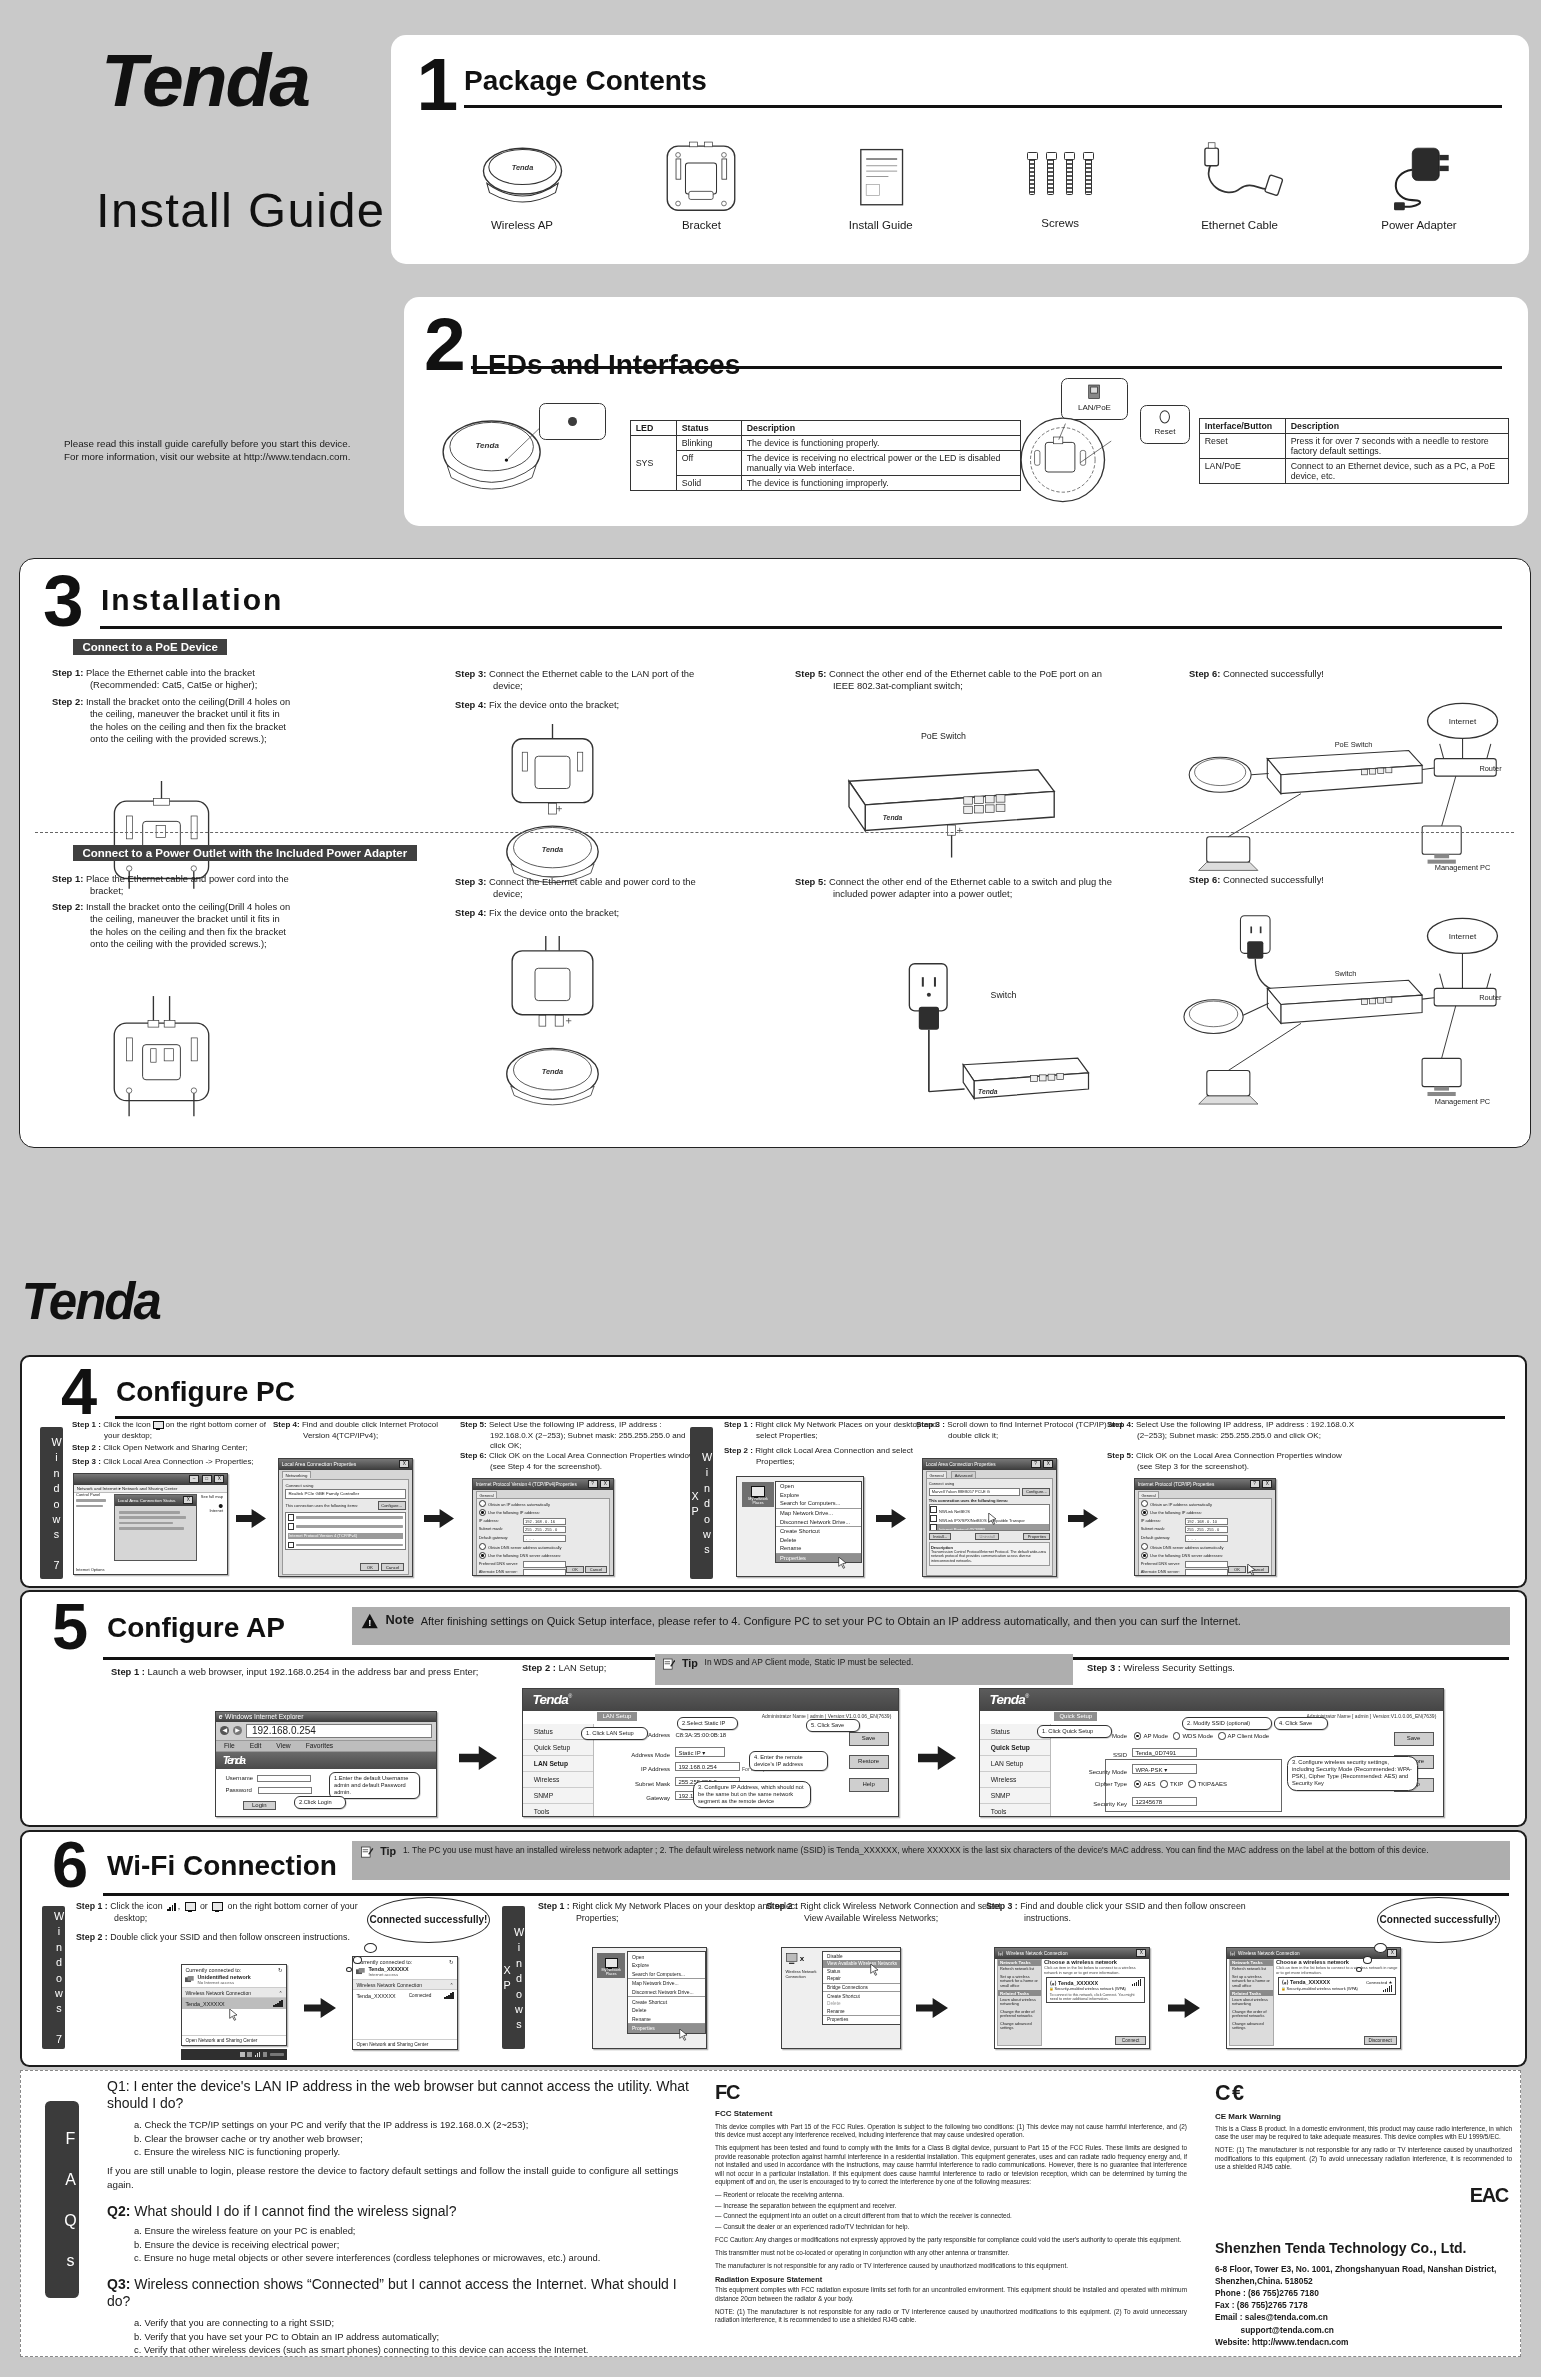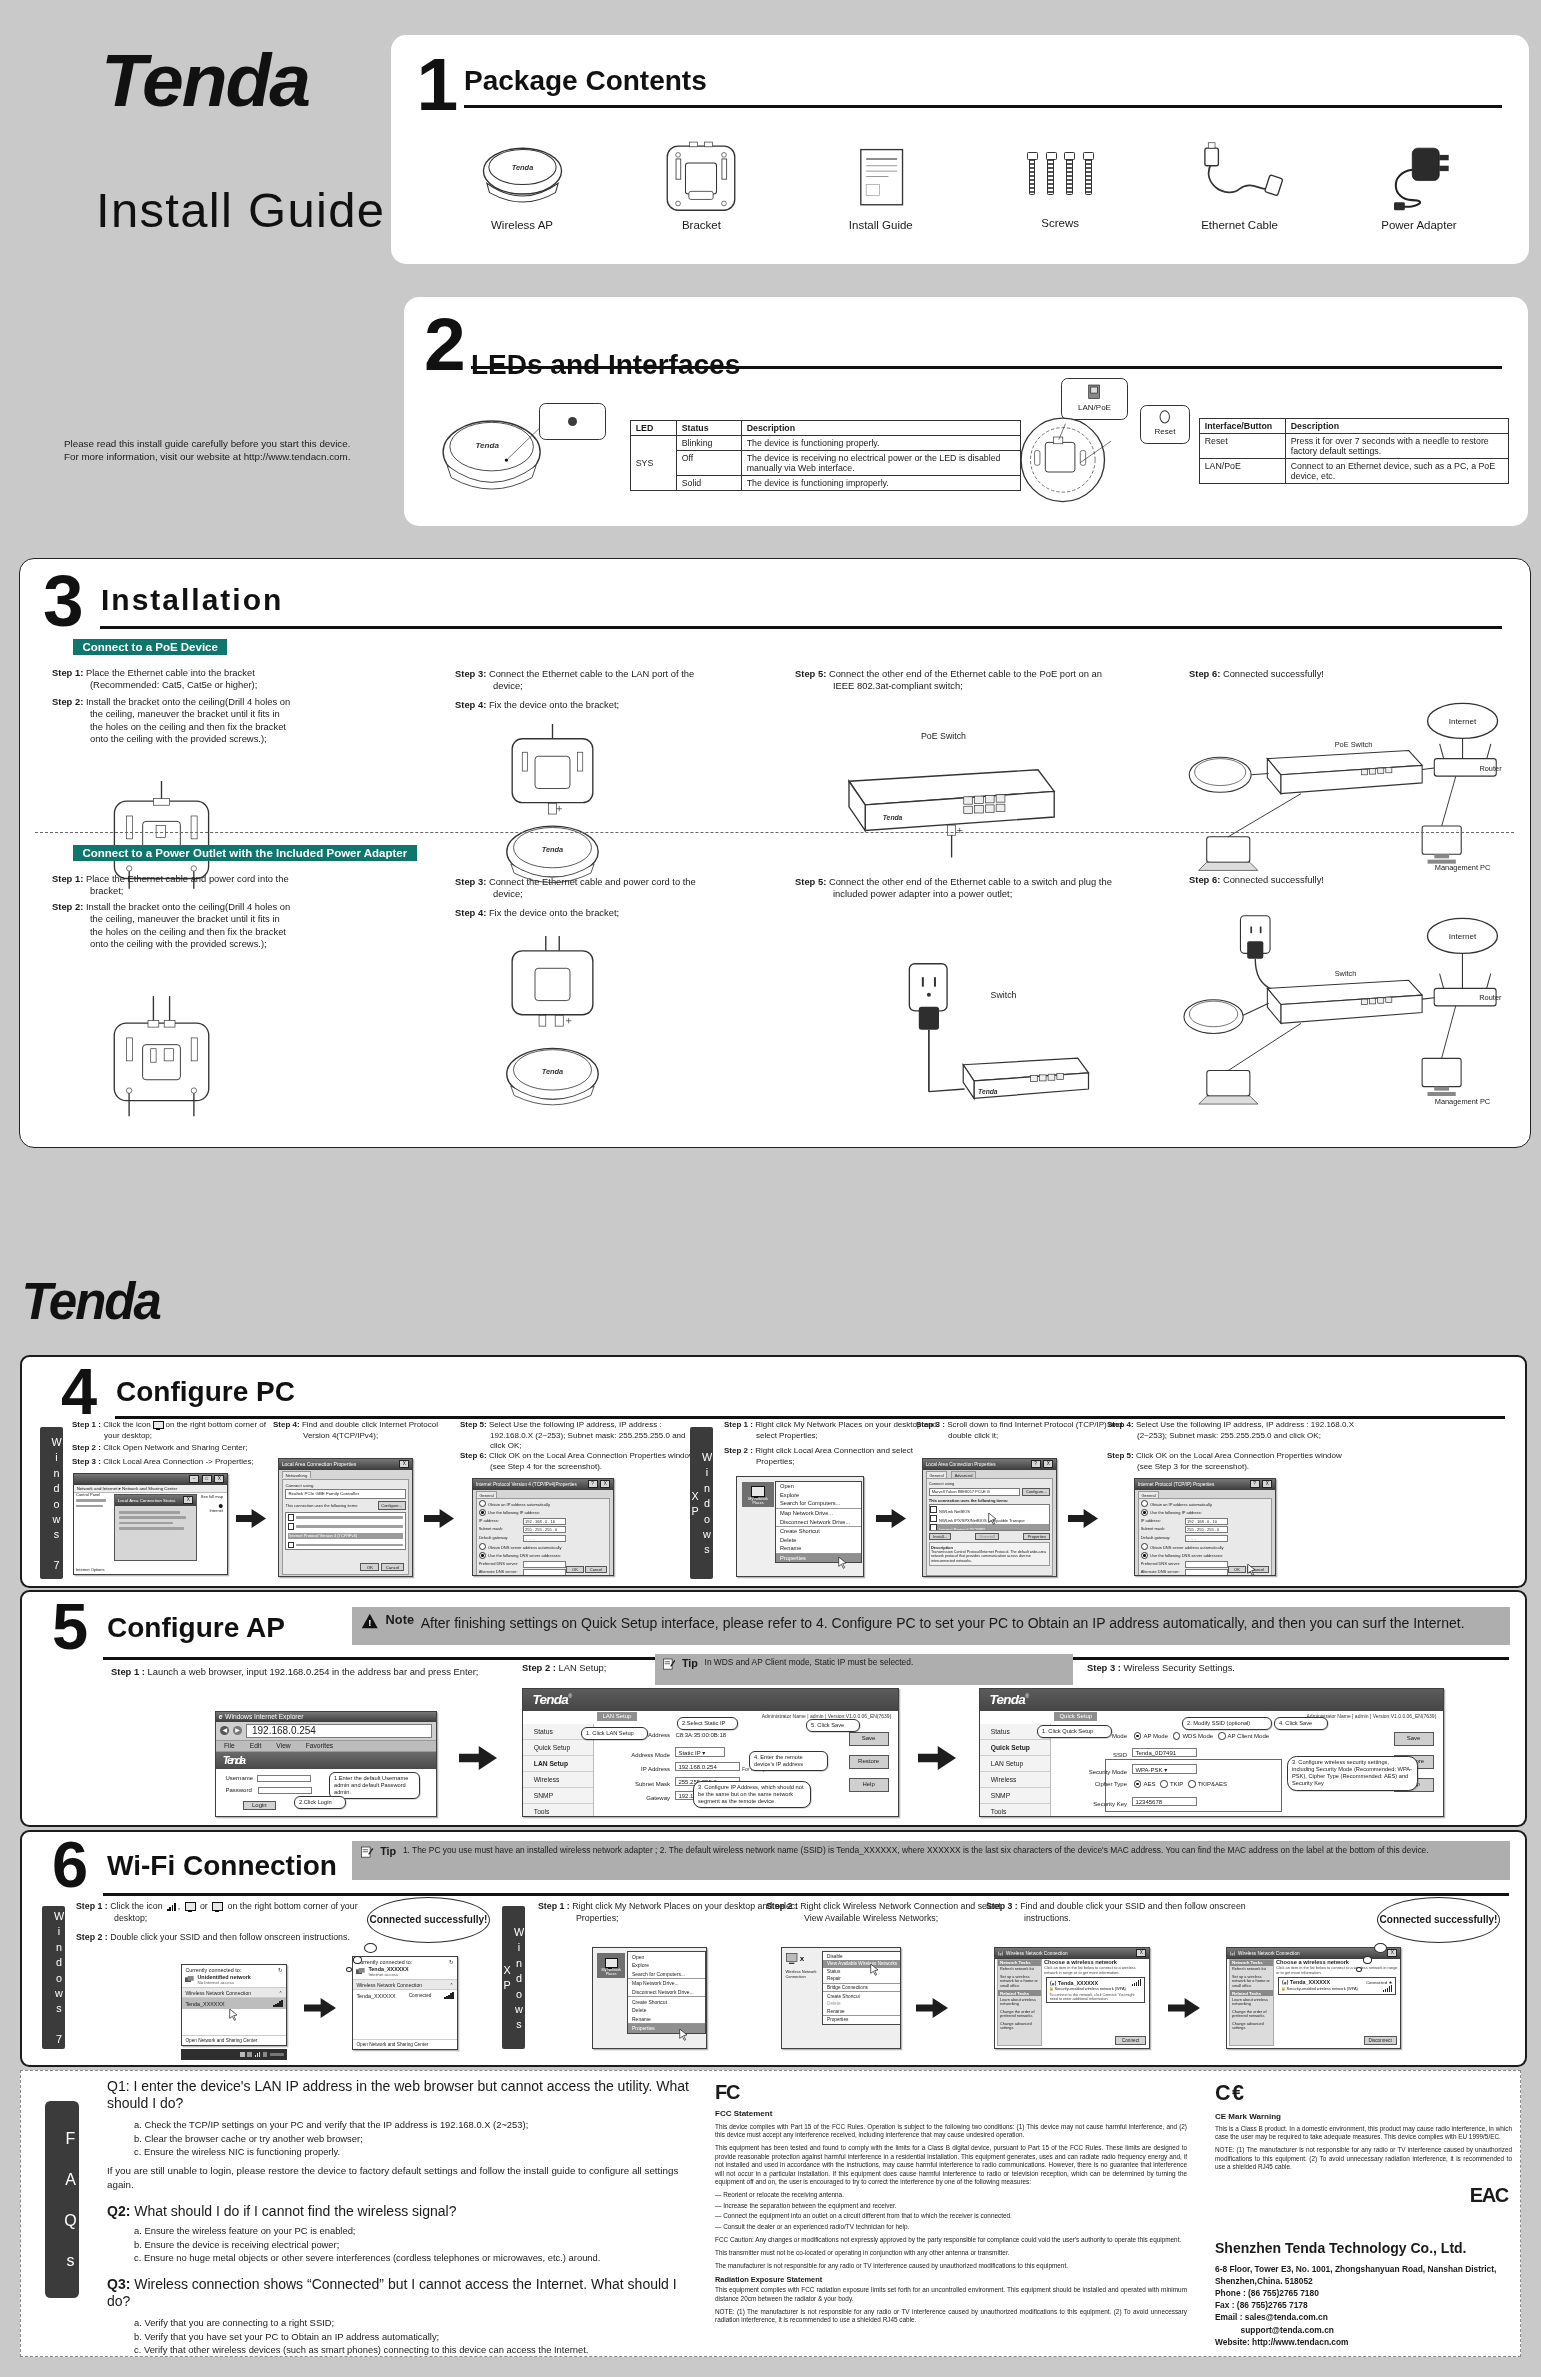--- a/index.html
+++ b/index.html
@@ -3,28 +3,28 @@
 <meta charset="utf-8">
 <style>
   html,body{margin:0;padding:0;background:#c9c9c9;font-family:"Liberation Sans",sans-serif;color:#1a1a1a;}
   #root{position:relative;width:1542px;height:2377px;background:#c9c9c9;overflow:hidden;}
   .abs{position:absolute;}
   .panel{position:absolute;background:#fff;border-radius:15px;}
   .bordered{border:2px solid #1c1c1c;}
   .num{position:absolute;font-weight:bold;color:#111;line-height:.85;}
   .sec-title{position:absolute;font-weight:bold;color:#111;white-space:nowrap;}
   .rule{position:absolute;background:#111;height:2.7px;}
-  .badge{position:absolute;background:#0f766e;color:#fff;font-weight:bold;padding:2px 9.4px;font-size:11.5px;white-space:nowrap;}
+  .badge{position:absolute;background:#404040;color:#fff;font-weight:bold;padding:2px 9.4px;font-size:11.5px;white-space:nowrap;}
   .step{position:absolute;font-size:9.4px;line-height:1.32;}
   .step .sl{font-weight:bold;}
   .hang{padding-left:38px;text-indent:-38px;}
   .vtab{position:absolute;background:#3b3b3b;color:#fff;writing-mode:vertical-rl;text-orientation:upright;text-align:center;font-size:11.5px;letter-spacing:3.4px;border-radius:2px;padding-top:4px;box-sizing:border-box;}
   .graybar{position:absolute;background:#aeaeae;display:flex;align-items:flex-start;gap:6.7px;padding:4.7px 9.4px;box-sizing:border-box;}
   .graybar .nlabel{font-weight:bold;font-size:12.8px;white-space:nowrap;}
-  .graybar .ntext{font-size:14px;line-height:1.3;}
+  .graybar .ntext{font-size:11px;line-height:1.3;}
   .shot{position:absolute;background:#fff;border:0.7px solid #3f3f3f;box-shadow:1.3px 1.3px 0 rgba(0,0,0,.28);overflow:hidden;box-sizing:border-box;}
   .tbar{background:linear-gradient(#777,#3c3c3c);color:#fff;display:flex;align-items:center;padding:1.3px 2.7px;gap:2.7px;font-size:5.7px;}
   .tbar .t{flex:1;white-space:nowrap;overflow:hidden;}
   .wbtn{display:inline-block;border:0.7px solid #222;background:#d8d8d8;color:#111;font-size:4.7px;line-height:6px;width:8px;text-align:center;}
   .dlgbody{background:#d6d6d6;position:relative;width:100%;height:100%;}
   .fld{background:#fff;border:0.7px solid #7a7a7a;box-sizing:border-box;white-space:nowrap;overflow:hidden;}
   .btn{display:inline-block;background:#d2d2d2;border:0.7px solid #555;text-align:center;box-sizing:border-box;white-space:nowrap;}
   .gb{background:#9f9f9f;height:2.7px;border-radius:0.7px;}
   .callout{position:absolute;background:#fff;border:0.7px solid #333;border-radius:6px;font-size:5.7px;line-height:1.25;padding:2px 4px;box-shadow:0.7px 0.7px 0 rgba(0,0,0,.2);z-index:5;}
   .arrow{position:absolute;background:#1d1d1d;clip-path:polygon(0 32%,52% 32%,52% 0,100% 50%,52% 100%,52% 68%,0 68%);}

